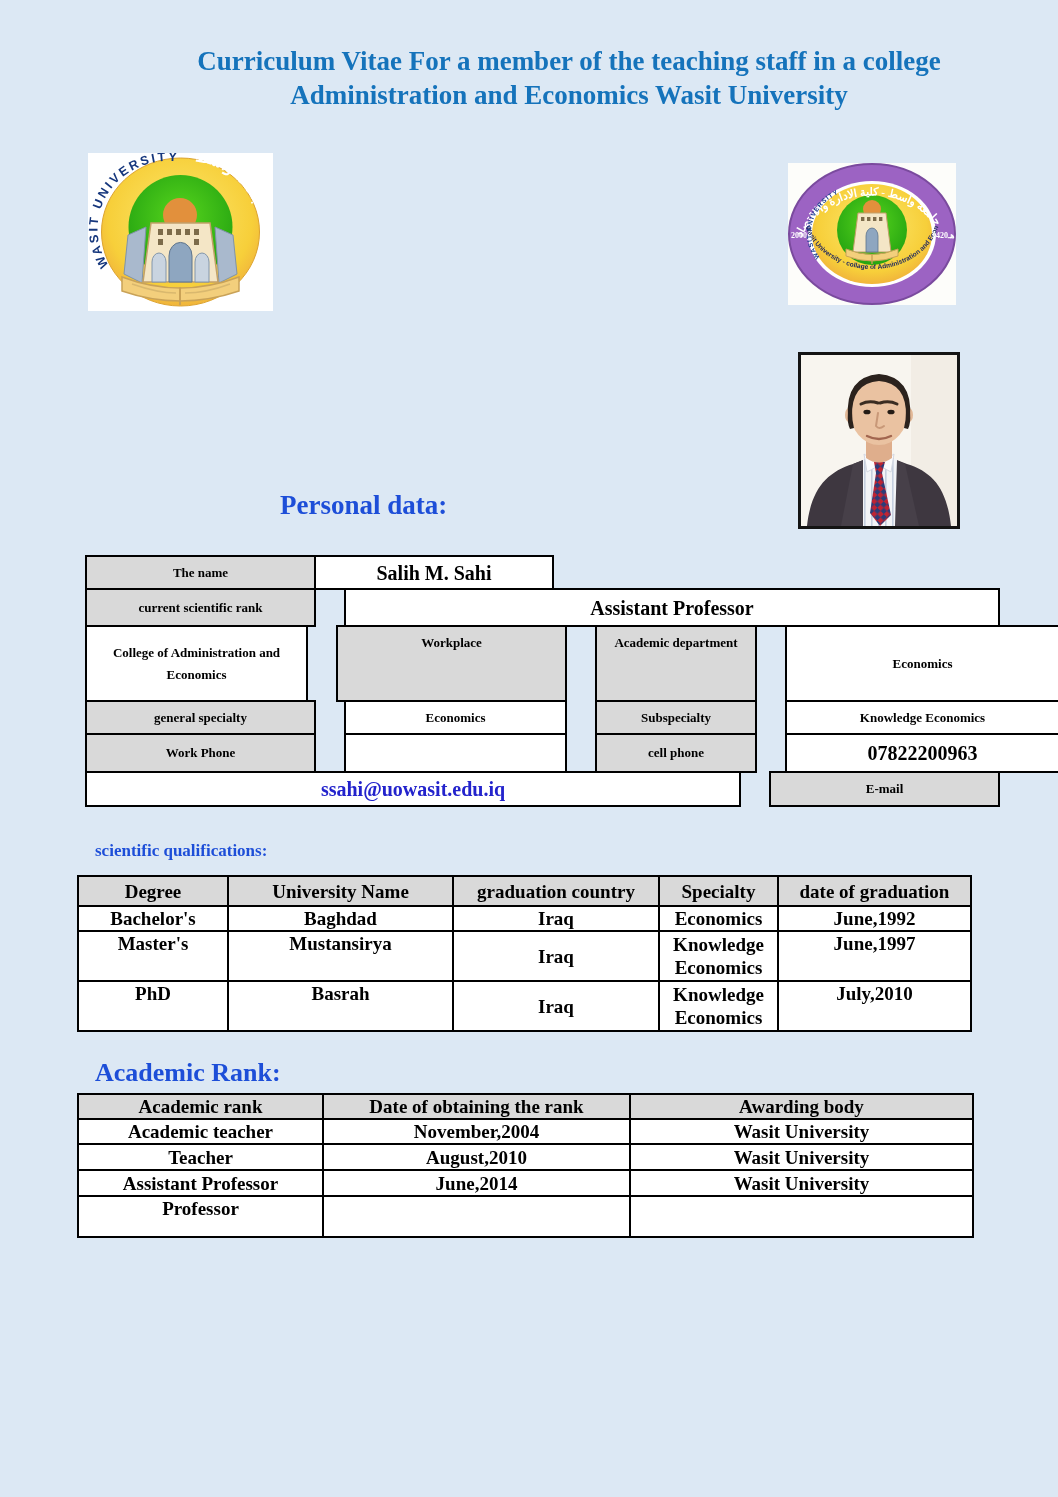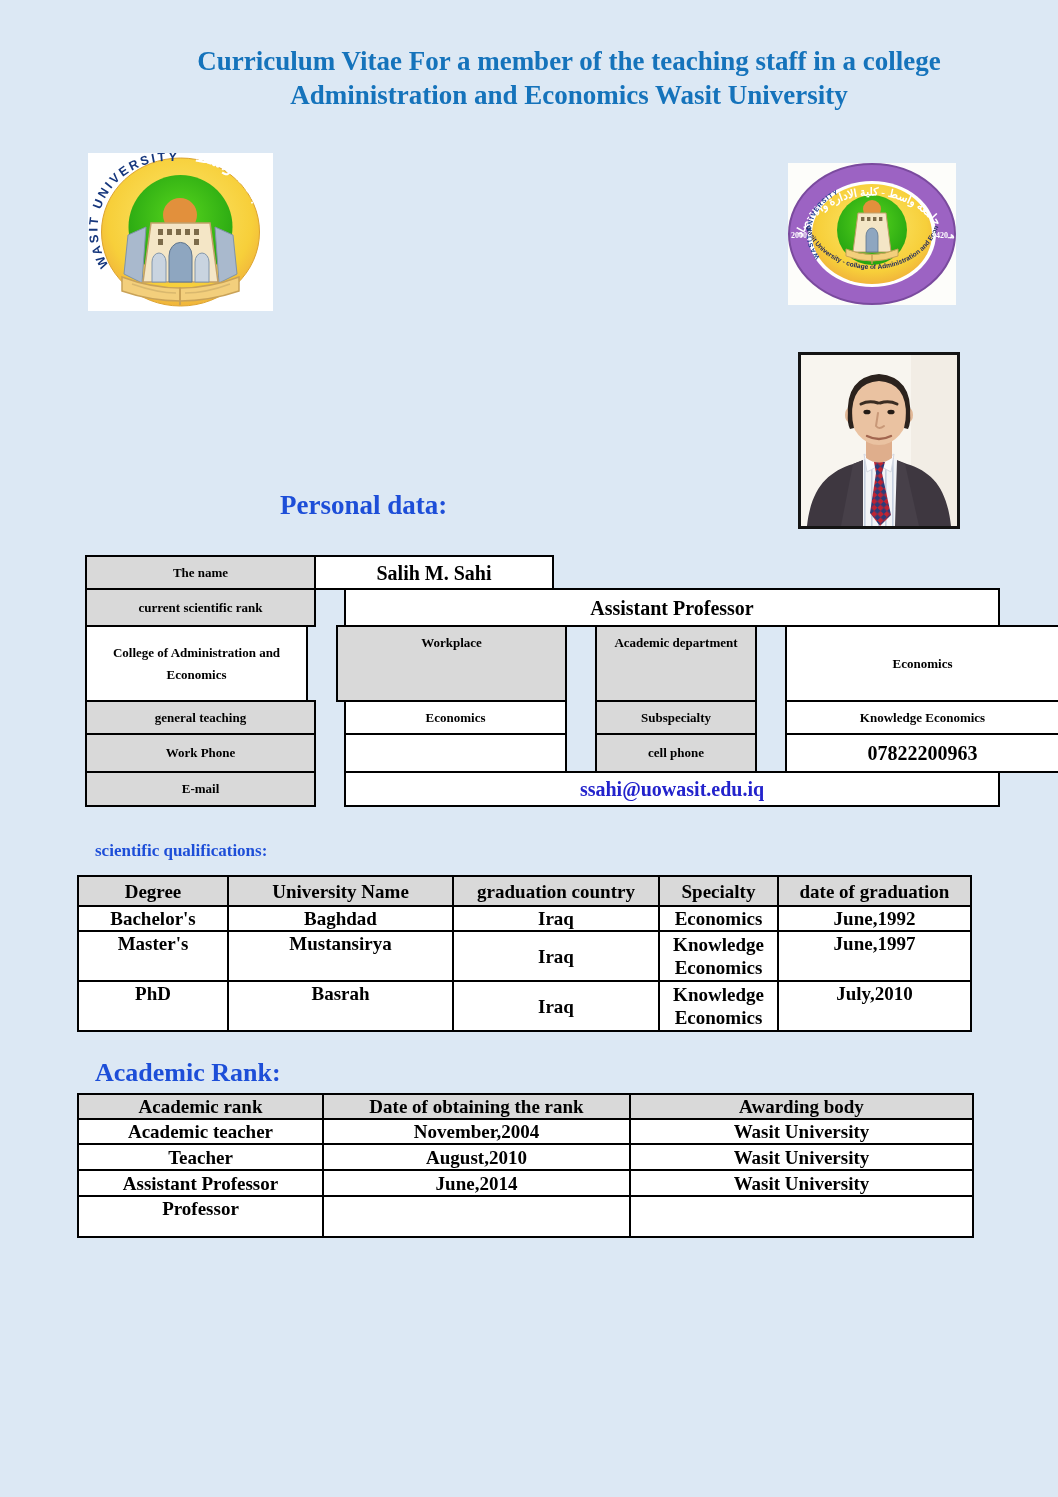--- a/index.html
+++ b/index.html
@@ -227,34 +227,34 @@
       <div class="pc pl" style="width:231px">current scientific rank</div>
       <div class="pc" style="width:656px;font-size:20px">Assistant Professor</div>
     </div>
     <div class="prow" style="height:77px">
       <div class="pc" style="width:223px">College of Administration and Economics</div>
       <div class="pc pl vtop" style="width:231px">Workplace</div>
       <div class="pc pl vtop" style="width:162px">Academic department</div>
       <div class="pc" style="width:275px">Economics</div>
     </div>
     <div class="prow" style="height:35px">
-      <div class="pc pl" style="width:231px">general teaching</div>
+      <div class="pc pl" style="width:231px">general specialty</div>
       <div class="pc" style="width:223px">Economics</div>
       <div class="pc pl" style="width:162px">Subspecialty</div>
       <div class="pc" style="width:275px">Knowledge Economics</div>
     </div>
     <div class="prow" style="height:40px">
       <div class="pc pl" style="width:231px">Work Phone</div>
       <div class="pc" style="width:223px"></div>
       <div class="pc pl" style="width:162px">cell phone</div>
       <div class="pc" style="width:275px;font-size:20px">07822200963</div>
     </div>
     <div class="prow" style="height:36px">
+      <div class="pc email-val" style="width:656px">ssahi@uowasit.edu.iq</div>
       <div class="pc pl" style="width:231px">E-mail</div>
-      <div class="pc email-val" style="width:656px">ssahi@uowasit.edu.iq</div>
     </div>
   </div>
 
   <div class="section-heading" id="h-qual">scientific qualifications:</div>
 
   <table class="dtable" id="qtable">
     <colgroup>
       <col style="width:150px">
         <col style="width:225px">
         <col style="width:206px">

